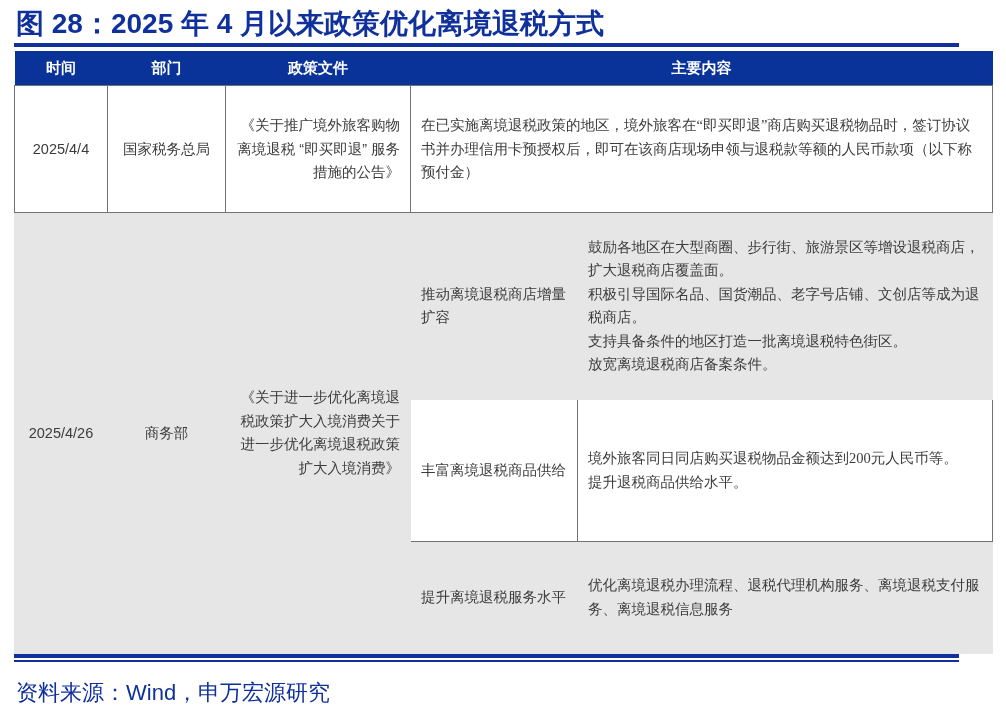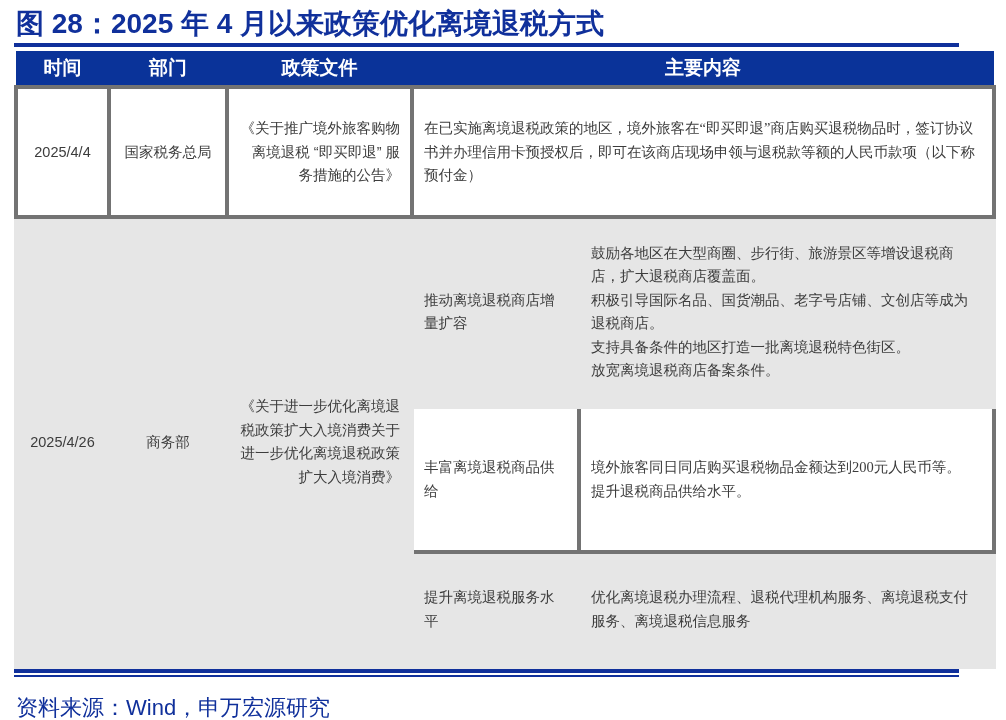--- a/index.html
+++ b/index.html
@@ -50,33 +50,33 @@
 
   .tbl col.c-time  { width: 93px; }
   .tbl col.c-dept  { width: 118px; }
   .tbl col.c-doc   { width: 185px; }
   .tbl col.c-sub   { width: 167px; }
   .tbl col.c-main  { width: 415px; }
 
   .tbl thead th {
     background: #0A3399;
     color: #ffffff;
-    font-size: 19px;
+    font-size: 15px;
     font-weight: bold;
     height: 34px;
     padding: 0;
     text-align: center;
     vertical-align: middle;
     border: none;
   }
 
   .tbl td {
     font-size: 14.5px;
     color: #3C3C3C;
-    border: 4px solid #737373;
+    border: 1px solid #737373;
     padding: 8px 10px;
     vertical-align: middle;
     line-height: 1.62;
     word-break: break-all;
   }
 
   td.center   { text-align: center; }
   td.right    { text-align: right; }
   td.left     { text-align: left; font-family: Liberation Serif, serif; }
 

